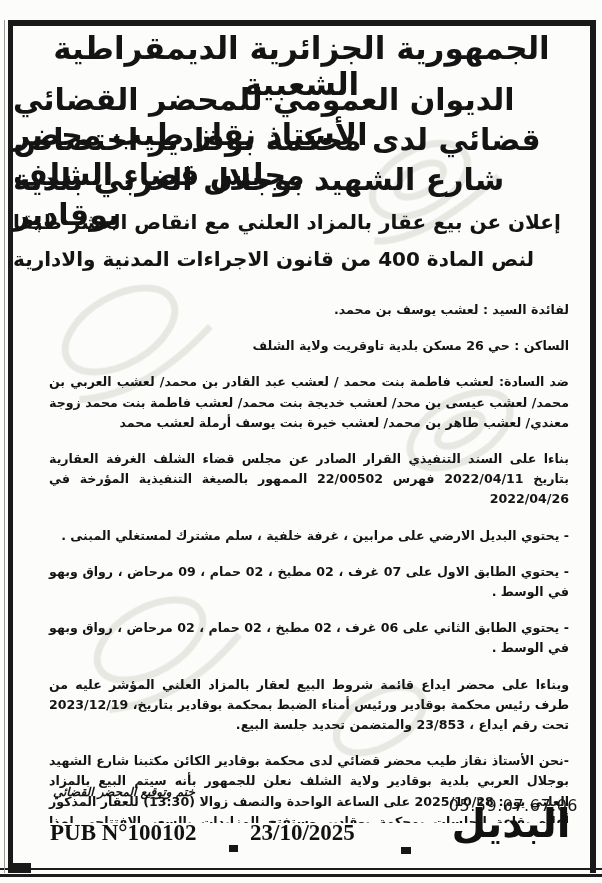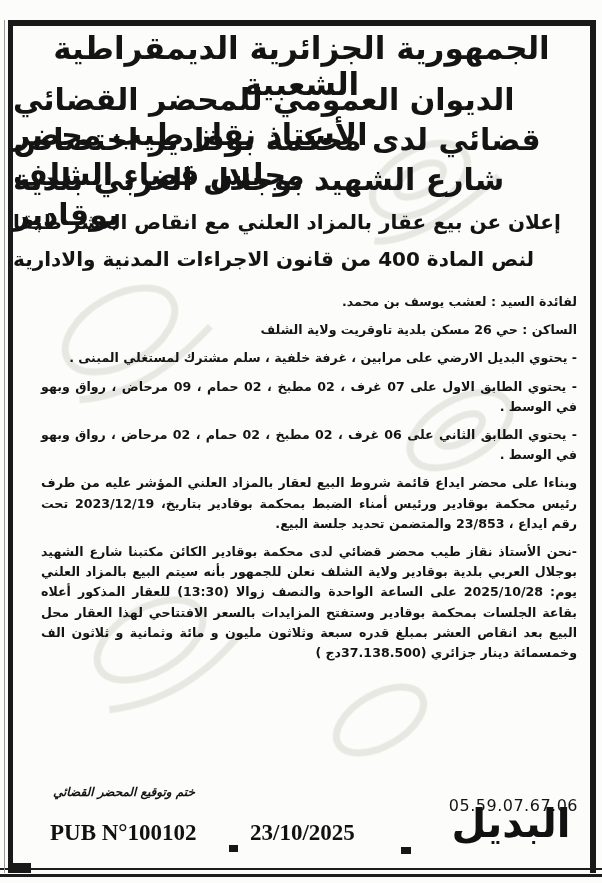--- a/index.html
+++ b/index.html
@@ -40,21 +40,21 @@
   .h2c{top:136px;}
   .ad-title{
     position:absolute;top:178px;left:0;right:0;text-align:left;
     font-size:20px;font-weight:800;line-height:37px;
   }
   .body{
     position:absolute;top:258px;left:20px;right:5px;bottom:50px;
     font-size:12.6px;font-weight:700;line-height:20.2px;
     text-align:justify;overflow:hidden;
   }
-  .body p{margin:8px;padding:0;}
+  .body p{margin:16px;padding:0;}
   .sig-row{
     position:absolute;top:742px;left:0;right:0;
     display:flex;justify-content:space-between;align-items:center;
     padding:0 12px 0 40px;box-sizing:border-box;
   }
   .phone{direction:ltr;font-size:16px;font-weight:400;letter-spacing:0.5px;margin-top:28px;}
   .sig{font-size:12px;font-weight:800;font-style:italic;}
   
   .pub,.date{
     position:absolute;font-family:"Liberation Serif",serif;
@@ -114,20 +114,22 @@
     <div class="h2 h2c">شارع الشهيد بوجلال العربي بلدية بوقادير</div>
 
     <div class="ad-title">
       <div>إعلان عن بيع عقار بالمزاد العلني مع انقاص العشر طبقا</div>
       <div>لنص المادة 400 من قانون الاجراءات المدنية والادارية</div>
     </div>
 
     <div class="body">
       <p>لفائدة السيد : لعشب يوسف بن محمد.</p>
       <p>الساكن : حي 26 مسكن بلدية تاوقريت ولاية الشلف</p>
+      <p>ضد السادة: لعشب فاطمة بنت محمد / لعشب عبد القادر بن محمد/ لعشب العربي بن محمد/ لعشب عيسى بن محد/ لعشب خديجة بنت محمد/ لعشب فاطمة بنت محمد زوجة معندي/ لعشب طاهر بن محمد/ لعشب خيرة بنت يوسف أرملة لعشب محمد</p>
+      <p>بناءا على السند التنفيذي القرار الصادر عن مجلس قضاء الشلف الغرفة العقارية بتاريخ 2022/04/11 فهرس 22/00502 الممهور بالصيغة التنفيذية المؤرخة في 2022/04/26</p>
       <p>- يحتوي البديل الارضي على مرابين ، غرفة خلفية ، سلم مشترك لمستغلي المبنى .</p>
       <p>- يحتوي الطابق الاول على 07 غرف ، 02 مطبخ ، 02 حمام ، 09 مرحاض ، رواق وبهو في الوسط .</p>
       <p>- يحتوي الطابق الثاني على 06 غرف ، 02 مطبخ ، 02 حمام ، 02 مرحاض ، رواق وبهو في الوسط .</p>
       <p>وبناءا على محضر ايداع قائمة شروط البيع لعقار بالمزاد العلني المؤشر عليه من طرف رئيس محكمة بوقادير ورئيس أمناء الضبط بمحكمة بوقادير بتاريخ، 2023/12/19 تحت رقم ايداع ، 23/853 والمتضمن تحديد جلسة البيع.</p>
       <p>-نحن الأستاذ نقاز طيب محضر قضائي لدى محكمة بوقادير الكائن مكتبنا شارع الشهيد بوجلال العربي بلدية بوقادير ولاية الشلف نعلن للجمهور بأنه سيتم البيع بالمزاد العلني يوم: 2025/10/28 على الساعة الواحدة والنصف زوالا (13:30) للعقار المذكور أعلاه بقاعة الجلسات بمحكمة بوقادير وستفتح المزايدات بالسعر الافتتاحي لهذا العقار محل البيع بعد انقاص العشر بمبلغ قدره سبعة وثلاثون مليون و مائة وثمانية و ثلاثون الف وخمسمائة دينار جزائري (37.138.500دج )</p>
 
     </div>
 
     <div class="sig-row">
       <div class="phone">05.59.07.67.06</div>

